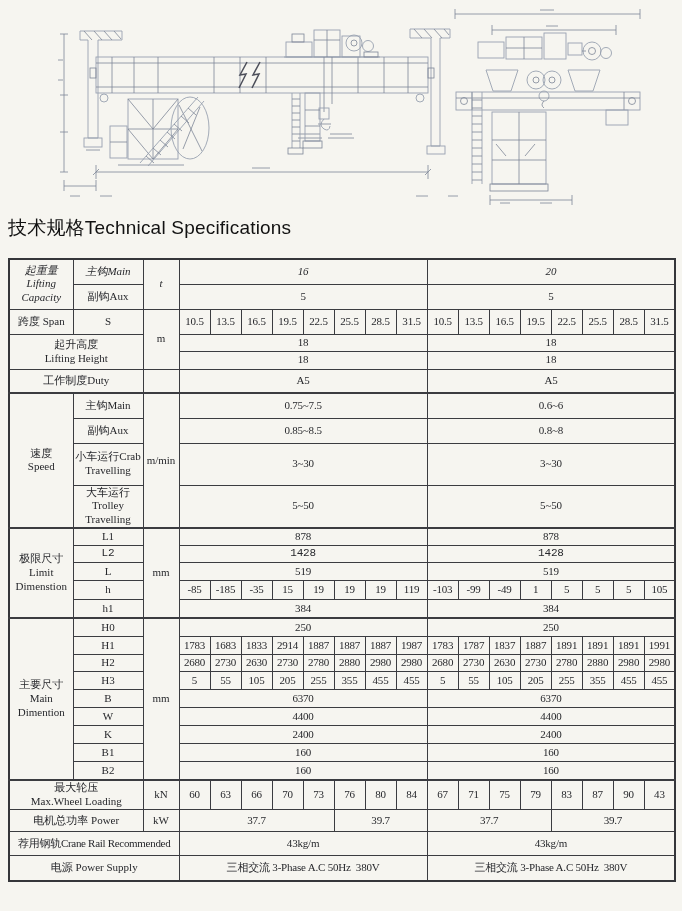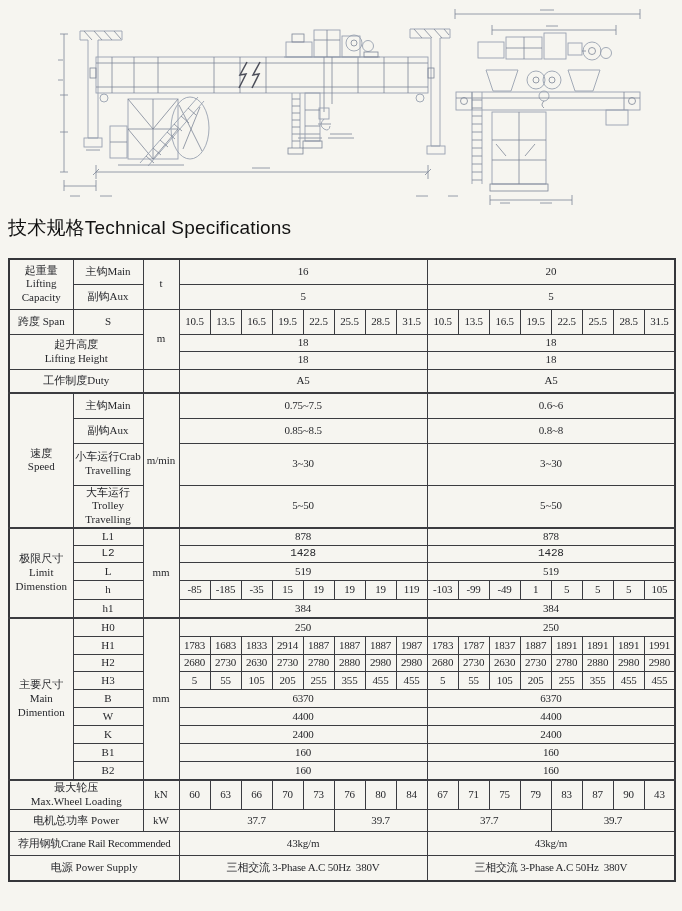--- a/index.html
+++ b/index.html
@@ -189,21 +189,21 @@
       <col style="width: 31px;">
       <col style="width: 31px;">
       <col style="width: 31px;">
       <col style="width: 31px;">
       <col style="width: 31px;">
       <col style="width: 31px;">
       <col style="width: 31px;">
       <col style="width: 31px;">
     </colgroup>
   <tbody>
-      <tr style="height: 25px;">
+      <tr style="height: 25px; font-style: italic;">
         <td rowspan="2" class="glab">起重量
 Lifting
 Capacity</td>
         <td class="slab">主钩Main</td>
         <td rowspan="2" class="unit">t</td>
         <td colspan="8" class="val">16</td>
         <td colspan="8" class="val">20</td>
       </tr>
       <tr style="height: 25px;">
         <td class="slab">副钩Aux</td>

